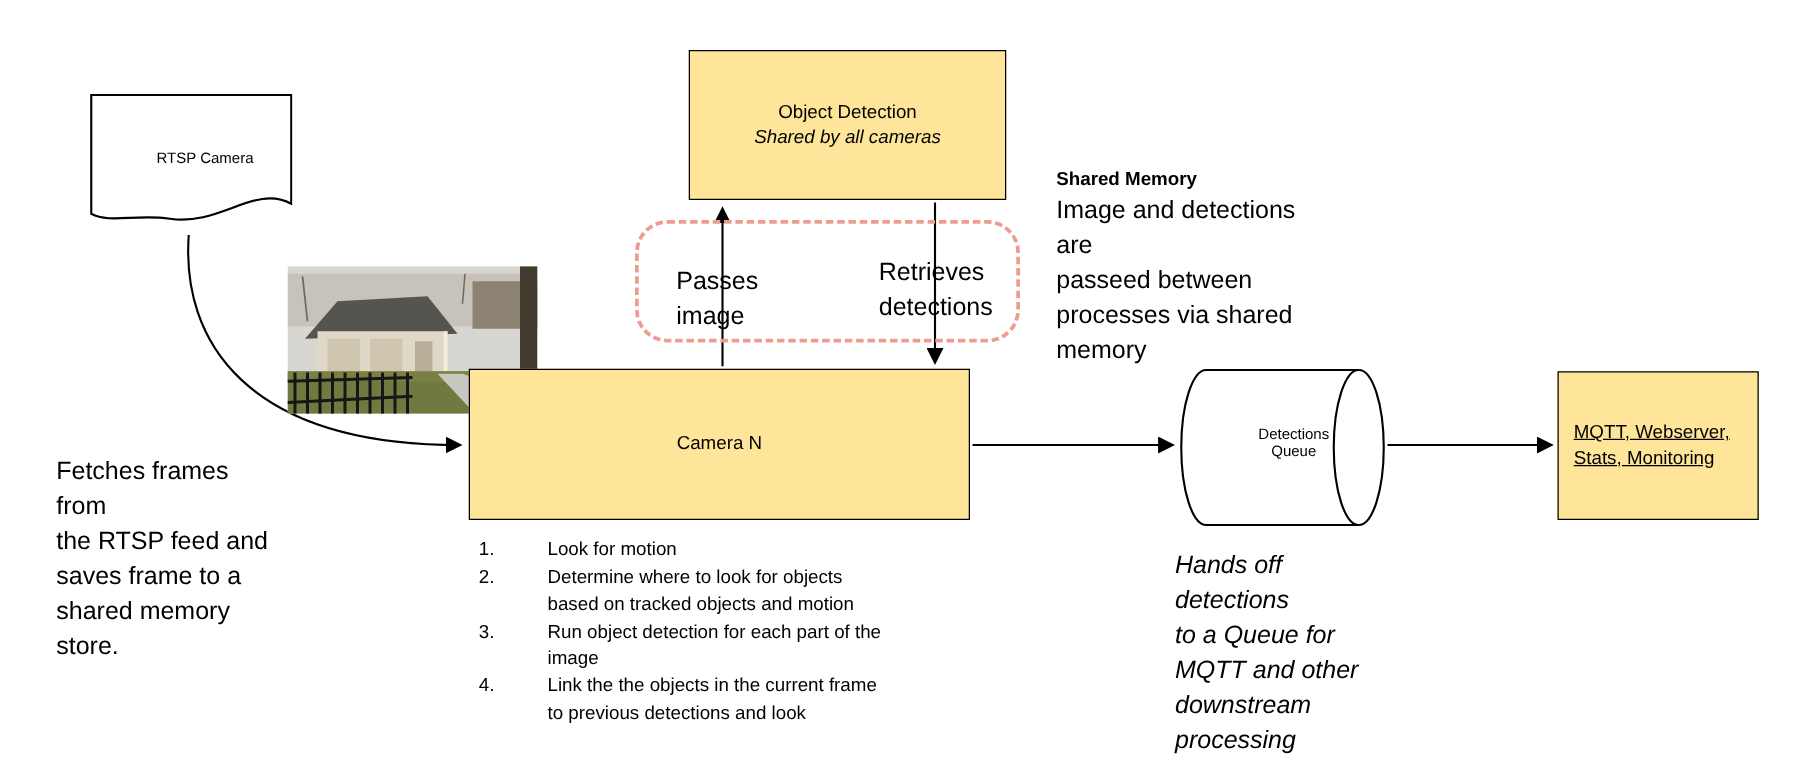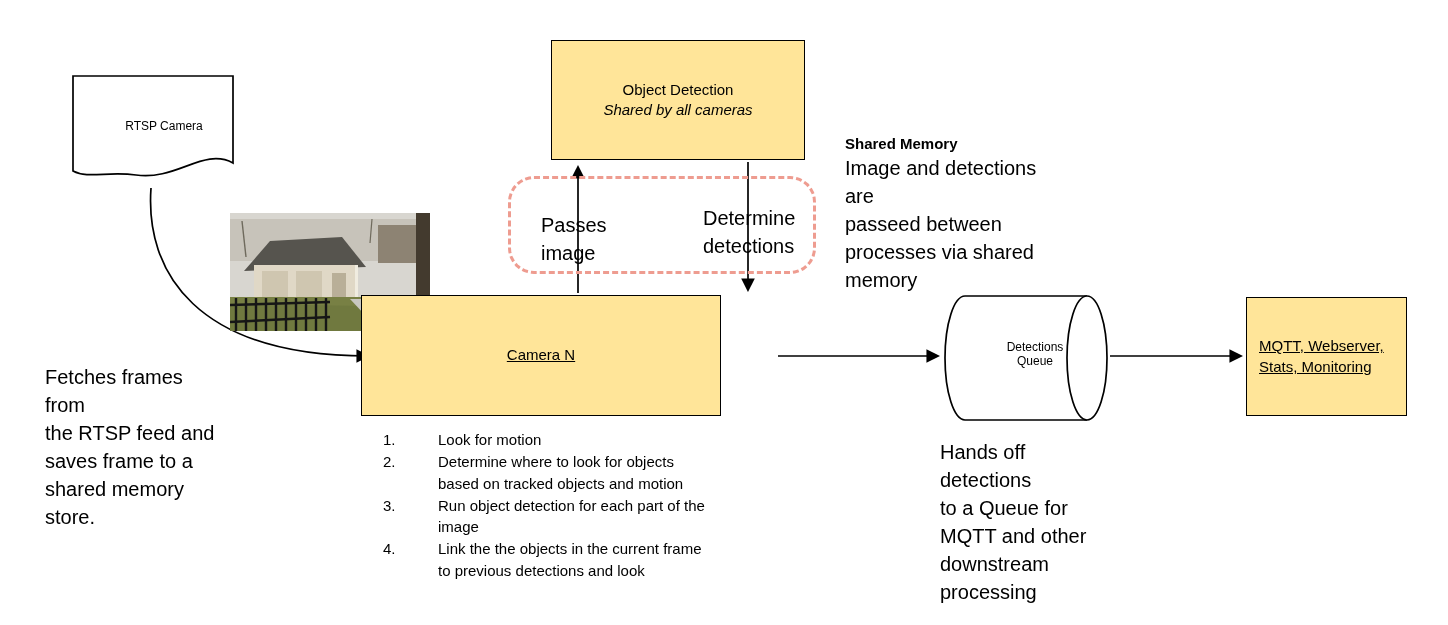--- a/index.html
+++ b/index.html
@@ -90,32 +90,32 @@
 
   <div class="abs box" style="left:551px; top:40px; width:254px; height:120px;">
     <span>Object Detection</span>
     <span class="italic">Shared by all cameras</span>
   </div>
 
   <div class="abs dashed-region" style="left:508px; top:176px; width:308px; height:98px;"></div>
 
   <div class="abs note" style="left:541px; top:211px; width:70px;">Passes
 image</div>
-  <div class="abs note" style="left:703px; top:204px; width:95px;">Determine
+  <div class="abs note" style="left:703px; top:204px; width:95px;">Retrieves
 detections</div>
 
   <div class="abs" style="left:845px; top:133px; width:200px;">
     <div class="bold" style="font-size:15px; line-height:1.4;">Shared Memory</div>
     <div class="note">Image and detections are
 passeed between
 processes via shared
 memory</div>
   </div>
 
-  <div class="abs box" style="left:361px; top:295px; width:360px; height:121px;text-decoration:underline;">
+  <div class="abs box" style="left:375px; top:295px; width:401px; height:121px;">
     <span>Camera N</span>
   </div>
 
   <div class="abs steps" style="left:383px; top:429px; width:380px;">
     <div class="step">
       <span>1.</span>
       <span class="txt">Look for motion</span>
     </div>
     <div class="step">
       <span>2.</span>
@@ -142,21 +142,21 @@
 
   <div class="abs" style="left:943px; top:294px; width:166px; height:128px;">
     <svg class="shape-svg" width="166" height="128" viewBox="0 0 166 128">
       <path d="M144 2 L22 2 A20 62 0 0 0 22 126 L144 126" fill="#ffffff" stroke="#000" stroke-width="1.7"></path>
       <ellipse cx="144" cy="64" rx="20" ry="62" fill="#ffffff" stroke="#000" stroke-width="1.7"></ellipse>
     </svg>
     <div class="shape-label preline" style="top:46px; left:15px; right:auto; width:110px;">Detections
 Queue</div>
   </div>
 
-  <div class="abs note" style="left:940px; top:438px; width:175px;">Hands off detections
+  <div class="abs note" style="left:940px; top:438px; width:175px;font-style:italic;">Hands off detections
 to a Queue for
 MQTT and other
 downstream
 processing</div>
 
   <div class="abs box left-text preline" style="left:1246px; top:297px; width:161px; height:119px;text-decoration:underline;">MQTT, Webserver,
 Stats, Monitoring</div>
 
 </div>
 

